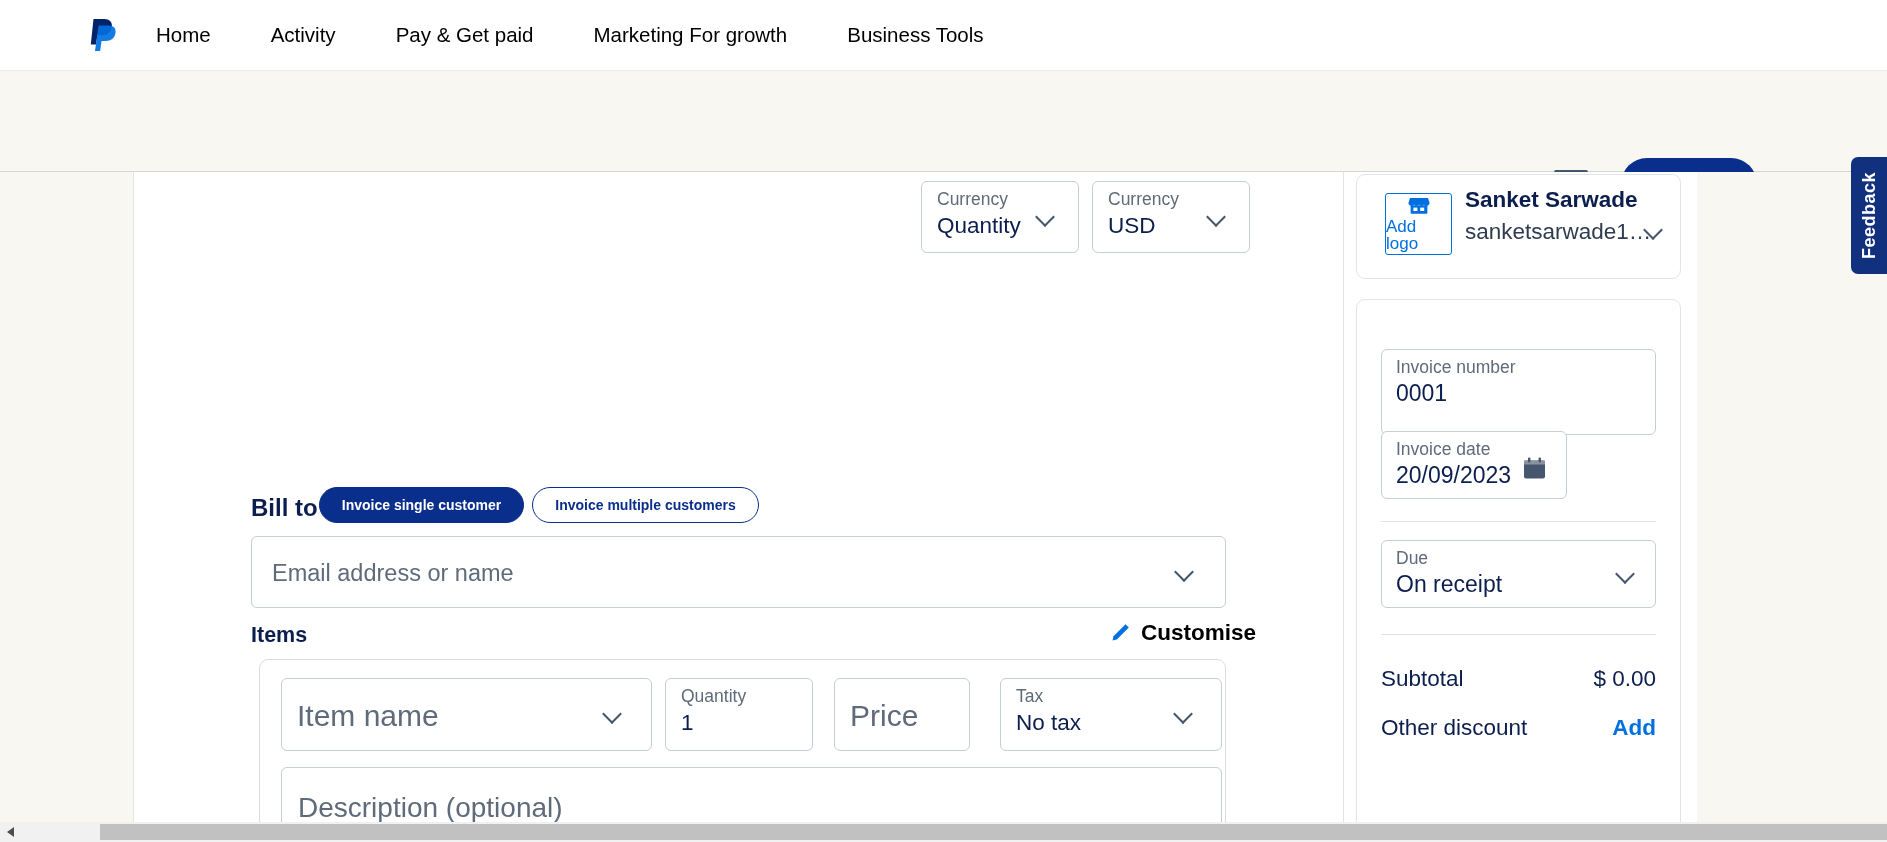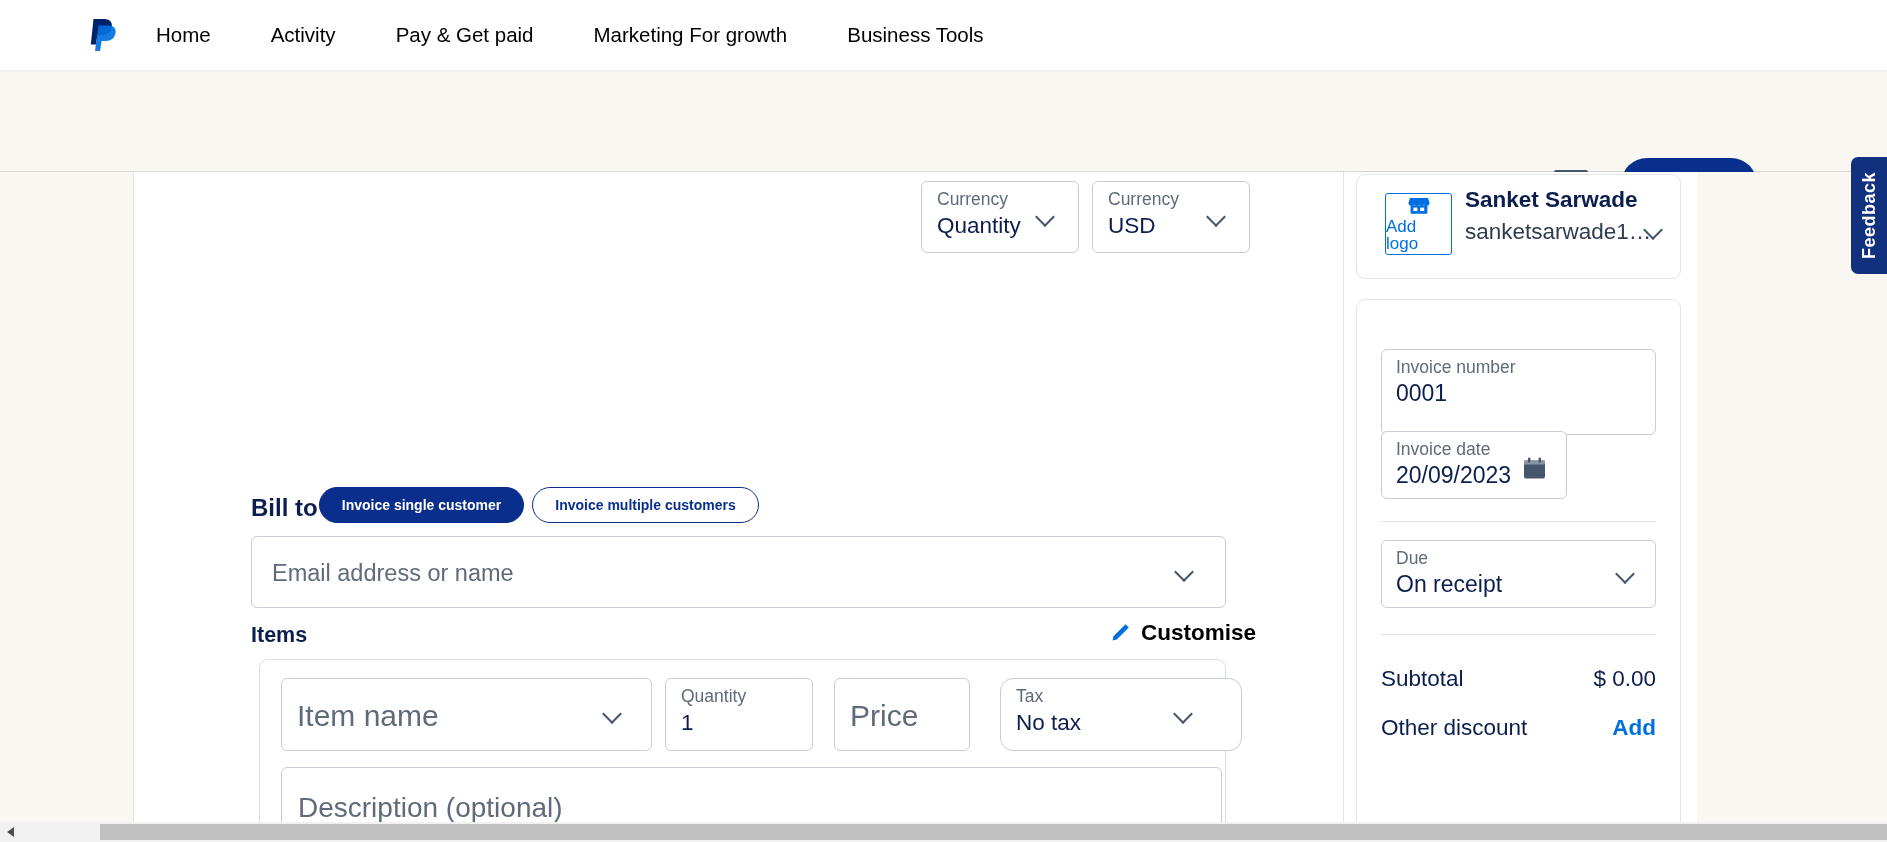--- a/index.html
+++ b/index.html
@@ -161,21 +161,21 @@
 
   .items-card {
     position: absolute; left: 125px; top: 487px;
     width: 967px; height: 200px;
     border: 1px solid #d9dde2; border-radius: 9px;
     background: #ffffff;
   }
   .item-name-box { left: 147px; top: 506px; width: 371px; height: 73px; }
   .qty-box       { left: 531px; top: 506px; width: 148px; height: 73px; }
   .price-box     { left: 700px; top: 506px; width: 136px; height: 73px; }
-  .tax-box       { left: 866px; top: 506px; width: 242px; height: 73px; border-radius: 13px; }
+  .tax-box       { left: 866px; top: 506px; width: 222px; height: 73px; }
 
   .ph-center {
     position: absolute; left: 15px; top: 22px;
     font-size: 30px; color: #5f6b7a; line-height: 1;
   }
 
   .desc-box {
     position: absolute; left: 147px; top: 595px;
     width: 941px; height: 130px;
     border: 1px solid #c7cdd4; border-radius: 6px;

